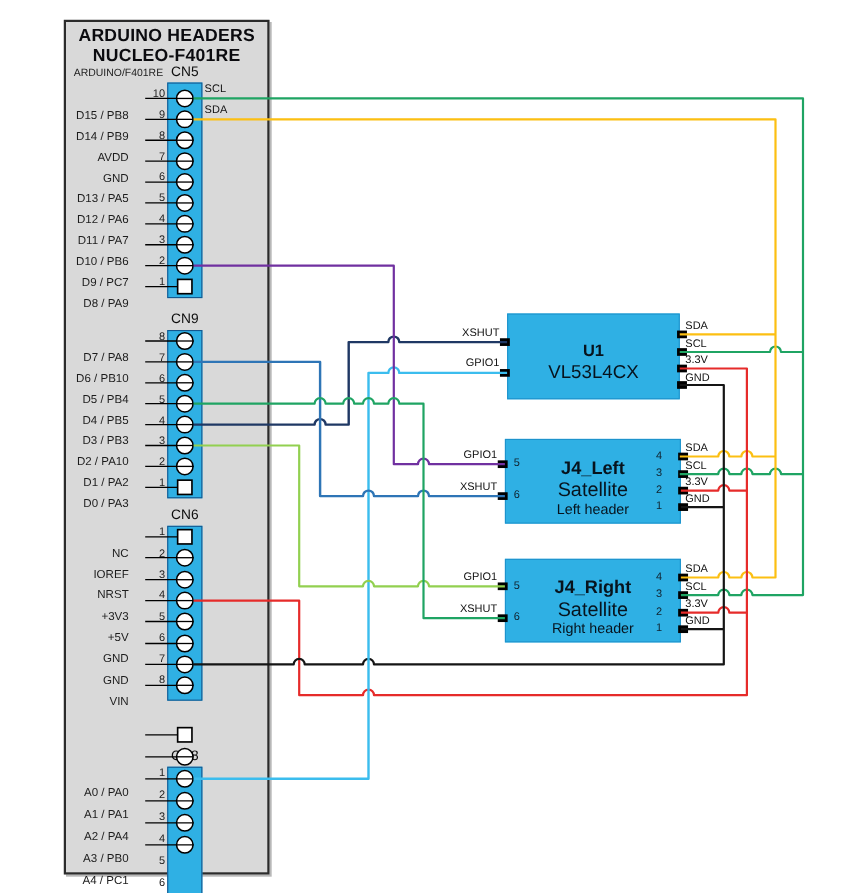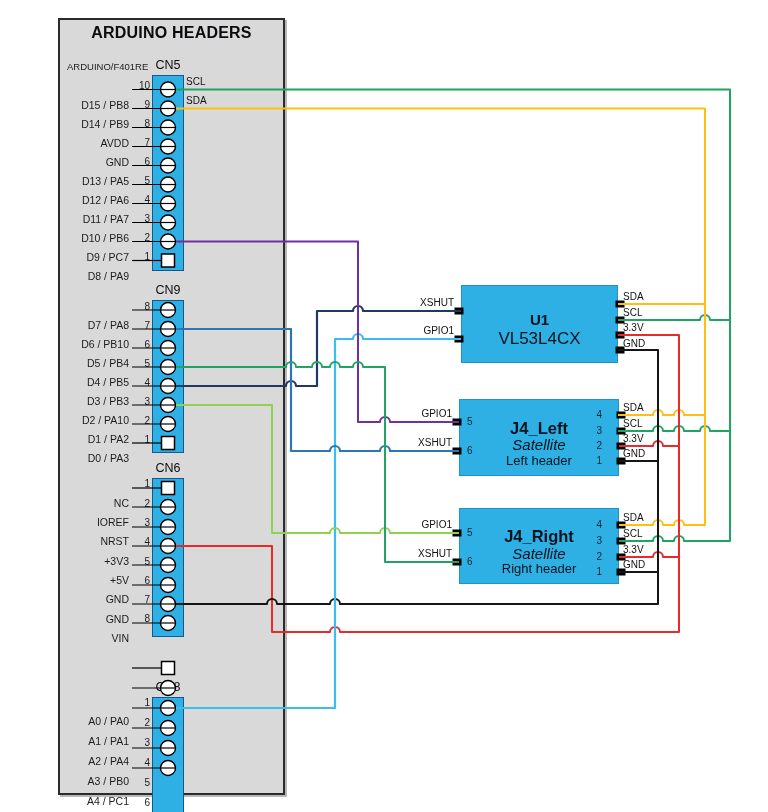--- a/index.html
+++ b/index.html
@@ -2,64 +2,65 @@
 <html style="--panel-fill: #d9d9d9; --block-fill: #2fb0e4; --wire-scl: #1fa463; --wire-sda: #fcbf12; --wire-3v3: #e62b2a; --wire-gnd: #151515; --wire-xshut-u1: #1f3864; --wire-gpio1-u1: #3bbdee; --wire-gpio1-left: #7030a0; --wire-xshut-left: #2e75b6; --wire-gpio1-right: #92d050; --wire-xshut-right: #1fa463;"><head>
 <meta charset="utf-8">
 <style>
   html,body{margin:0;padding:0;background:#fff;}
   #diagram{position:relative;width:768px;height:812px;background:#fff;overflow:hidden;
            font-family:"Liberation Sans",sans-serif;}
 
   
   .panel{position:absolute;left:58px;top:18px;width:183px;height:773px;
          background:var(--panel-fill,#d9d9d9);border:2px solid #2b2b2b;
-         box-shadow:2px 2px 0 rgba(0,0,0,.28);padding-left:40px;}
+         box-shadow:2px 2px 0 rgba(0,0,0,.28);}
   .title1,.title2{position:absolute;left:0;width:100%;text-align:center;
          font-weight:bold;font-size:16px;color:#0b0b0f;letter-spacing:.2px;}
   .title1{top:4px;} .title2{top:22px;}
   .subtitle{position:absolute;left:7px;top:41px;font-size:9.5px;color:#222;}
 
   
   .connector{position:absolute;left:58px;width:126px;}
   .cn-block{position:absolute;left:94px;top:0;bottom:0;width:32px;
             background:var(--block-fill,#29ade2);border:1.5px solid #14588f;box-sizing:border-box;}
   .cn-label{position:absolute;top:-17px;left:78px;width:64px;text-align:center;
             font-size:12.5px;color:#0d0d0d;}
   .pin-row{position:absolute;left:0;width:126px;height:19px;
            top:calc(var(--y0)*1px + var(--i)*var(--dy)*1px);
            display:flex;align-items:center;justify-content:flex-end;
            padding-right:34px;box-sizing:border-box;gap:3px;}
   .pin-name{font-size:10.5px;color:#1c1c1c;white-space:nowrap;margin-top:30px;}
-  .pin-num{font-size:10px;width:18px;text-align:right;transform:translateY(-4px);color:#1c1c1c;}
+  .pin-num{font-size:10px;width:18px;text-align:right;transform:translateY(-4px);color:#1c1c1c;margin-left:12px;}
   .sig{position:absolute;left:128px;font-size:10px;color:#111;}
 
   
   .module{position:absolute;background:var(--block-fill,#29ade2);
           border:1px solid #1d93cc;box-sizing:border-box;
           display:flex;flex-direction:column;align-items:center;justify-content:center;
           color:#07131d;text-align:center;line-height:1.12;}
   .mod-ref{font-weight:bold;font-size:15px;margin-top:12px;}
   .mod-part{font-size:17px;}
   .j4 .mod-ref{font-size:16.5px;}
-  .j4 .mod-sub1{font-size:15px;font-style:italic;}
+  .j4 .mod-sub1{font-size:18px;}
   .j4 .mod-sub2{font-size:13px;}
   .mod-num{position:absolute;font-size:10px;color:#10222e;}
   .mod-label{position:absolute;font-size:10px;color:#111;}
   .mod-label.l{width:58px;text-align:right;}
 
   svg.wires{position:absolute;left:0;top:0;pointer-events:none;}
   svg.wires path{fill:none;stroke-linejoin:round;stroke-linecap:butt;}
 </style>
 </head>
 <body>
 
 <div id="diagram">
 
   <div class="panel">
     <div class="title1">ARDUINO HEADERS</div>
+    <div class="title2">NUCLEO-F401RE</div>
     <div class="subtitle">ARDUINO/F401RE</div>
   </div>
 
   <div class="connector" style="top:75px;height:196px;--y0:5;--dy:19;">
     <div class="cn-block"></div>
     <div class="cn-label">CN5</div>
     <span class="sig" style="top:1px">SCL</span>
     <span class="sig" style="top:20px">SDA</span>
     <div class="pin-row" style="--i:0">
         <span class="pin-name">D15 / PB8</span>

